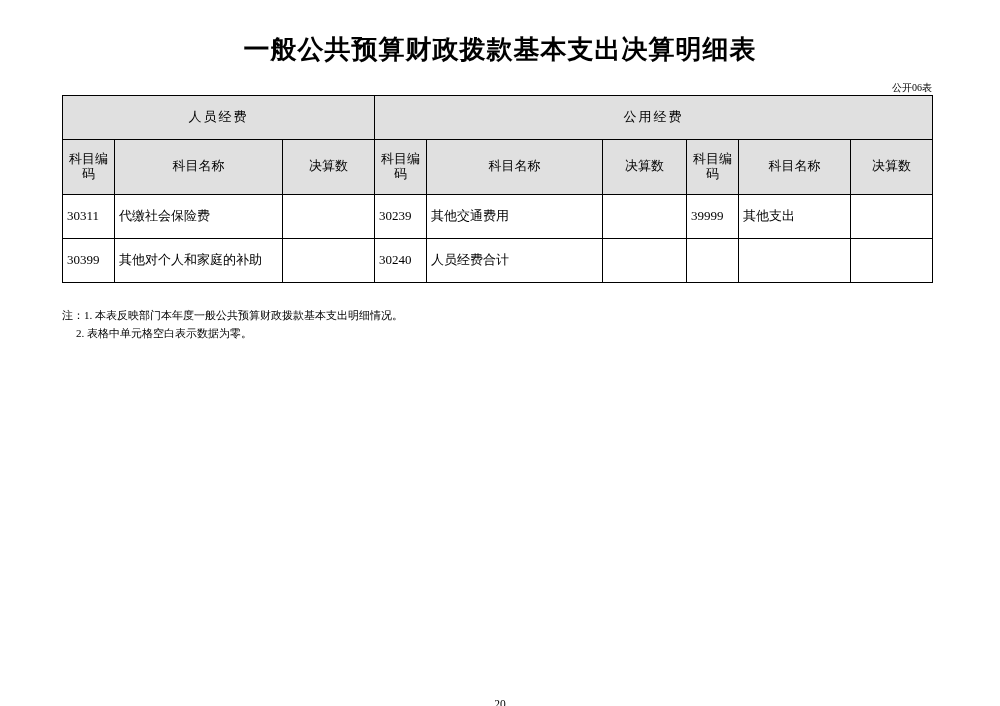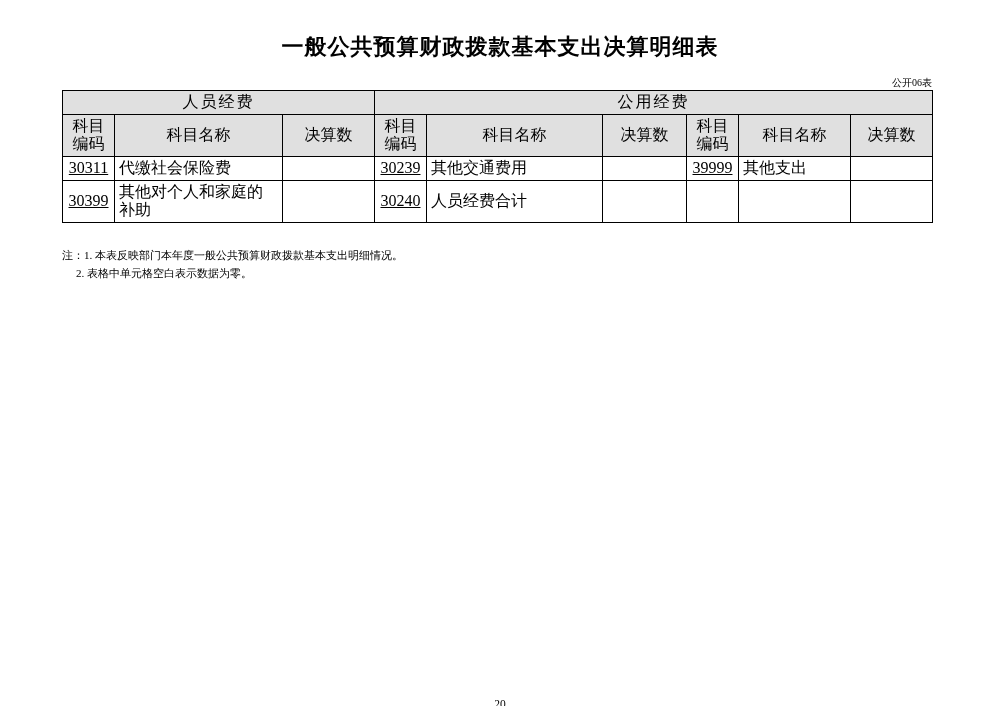--- a/index.html
+++ b/index.html
@@ -17,21 +17,21 @@
   }
   .page {
     position: relative;
     width: 1000px;
     height: 706px;
     box-sizing: border-box;
     padding: 0;
   }
   .doc-title {
     text-align: center;
-    font-size: 22px;
+    font-size: 26px;
     font-weight: bold;
     letter-spacing: 1px;
     margin-top: 32px;
     margin-bottom: 8px;
     font-family: "Liberation Serif", "DejaVu Serif", serif;
   }
   .pub-no {
     text-align: right;
     font-size: 10px;
     margin-top: 14px;
@@ -54,40 +54,40 @@
   }
   table.budget {
     border-collapse: collapse;
     width: 870px;
     margin-left: 62px;
     table-layout: fixed;
     font-size: 12.5px;
   }
   table.budget td, table.budget th {
     border: 1px solid #000000;
-    padding: 2px 4px;
+    padding: 12px 4px;
     height: 19px;
     vertical-align: middle;
     font-weight: normal;
-    font-size: 16px;
+    font-size: 13px;
     line-height: 1.15;
   }
   .grp-head {
     background: #e0e0e0;
     text-align: center;
     letter-spacing: 2px;
     height: 26px;
   }
   .col-head {
     background: #e0e0e0;
     text-align: center;
     height: 30px;
     line-height: 1.05;
   }
-  .c-center { text-align: center; text-decoration: underline; }
+  .c-center { text-align: left; }
   .c-left { text-align: left; padding-left: 6px; }
   .c-right { text-align: right; padding-right: 8px; }
   .notes {
     margin-left: 62px;
     margin-top: 23px;
     font-size: 11px;
     line-height: 1.65;
   }
   .notes div:nth-child(2) {
     padding-left: 14px;

